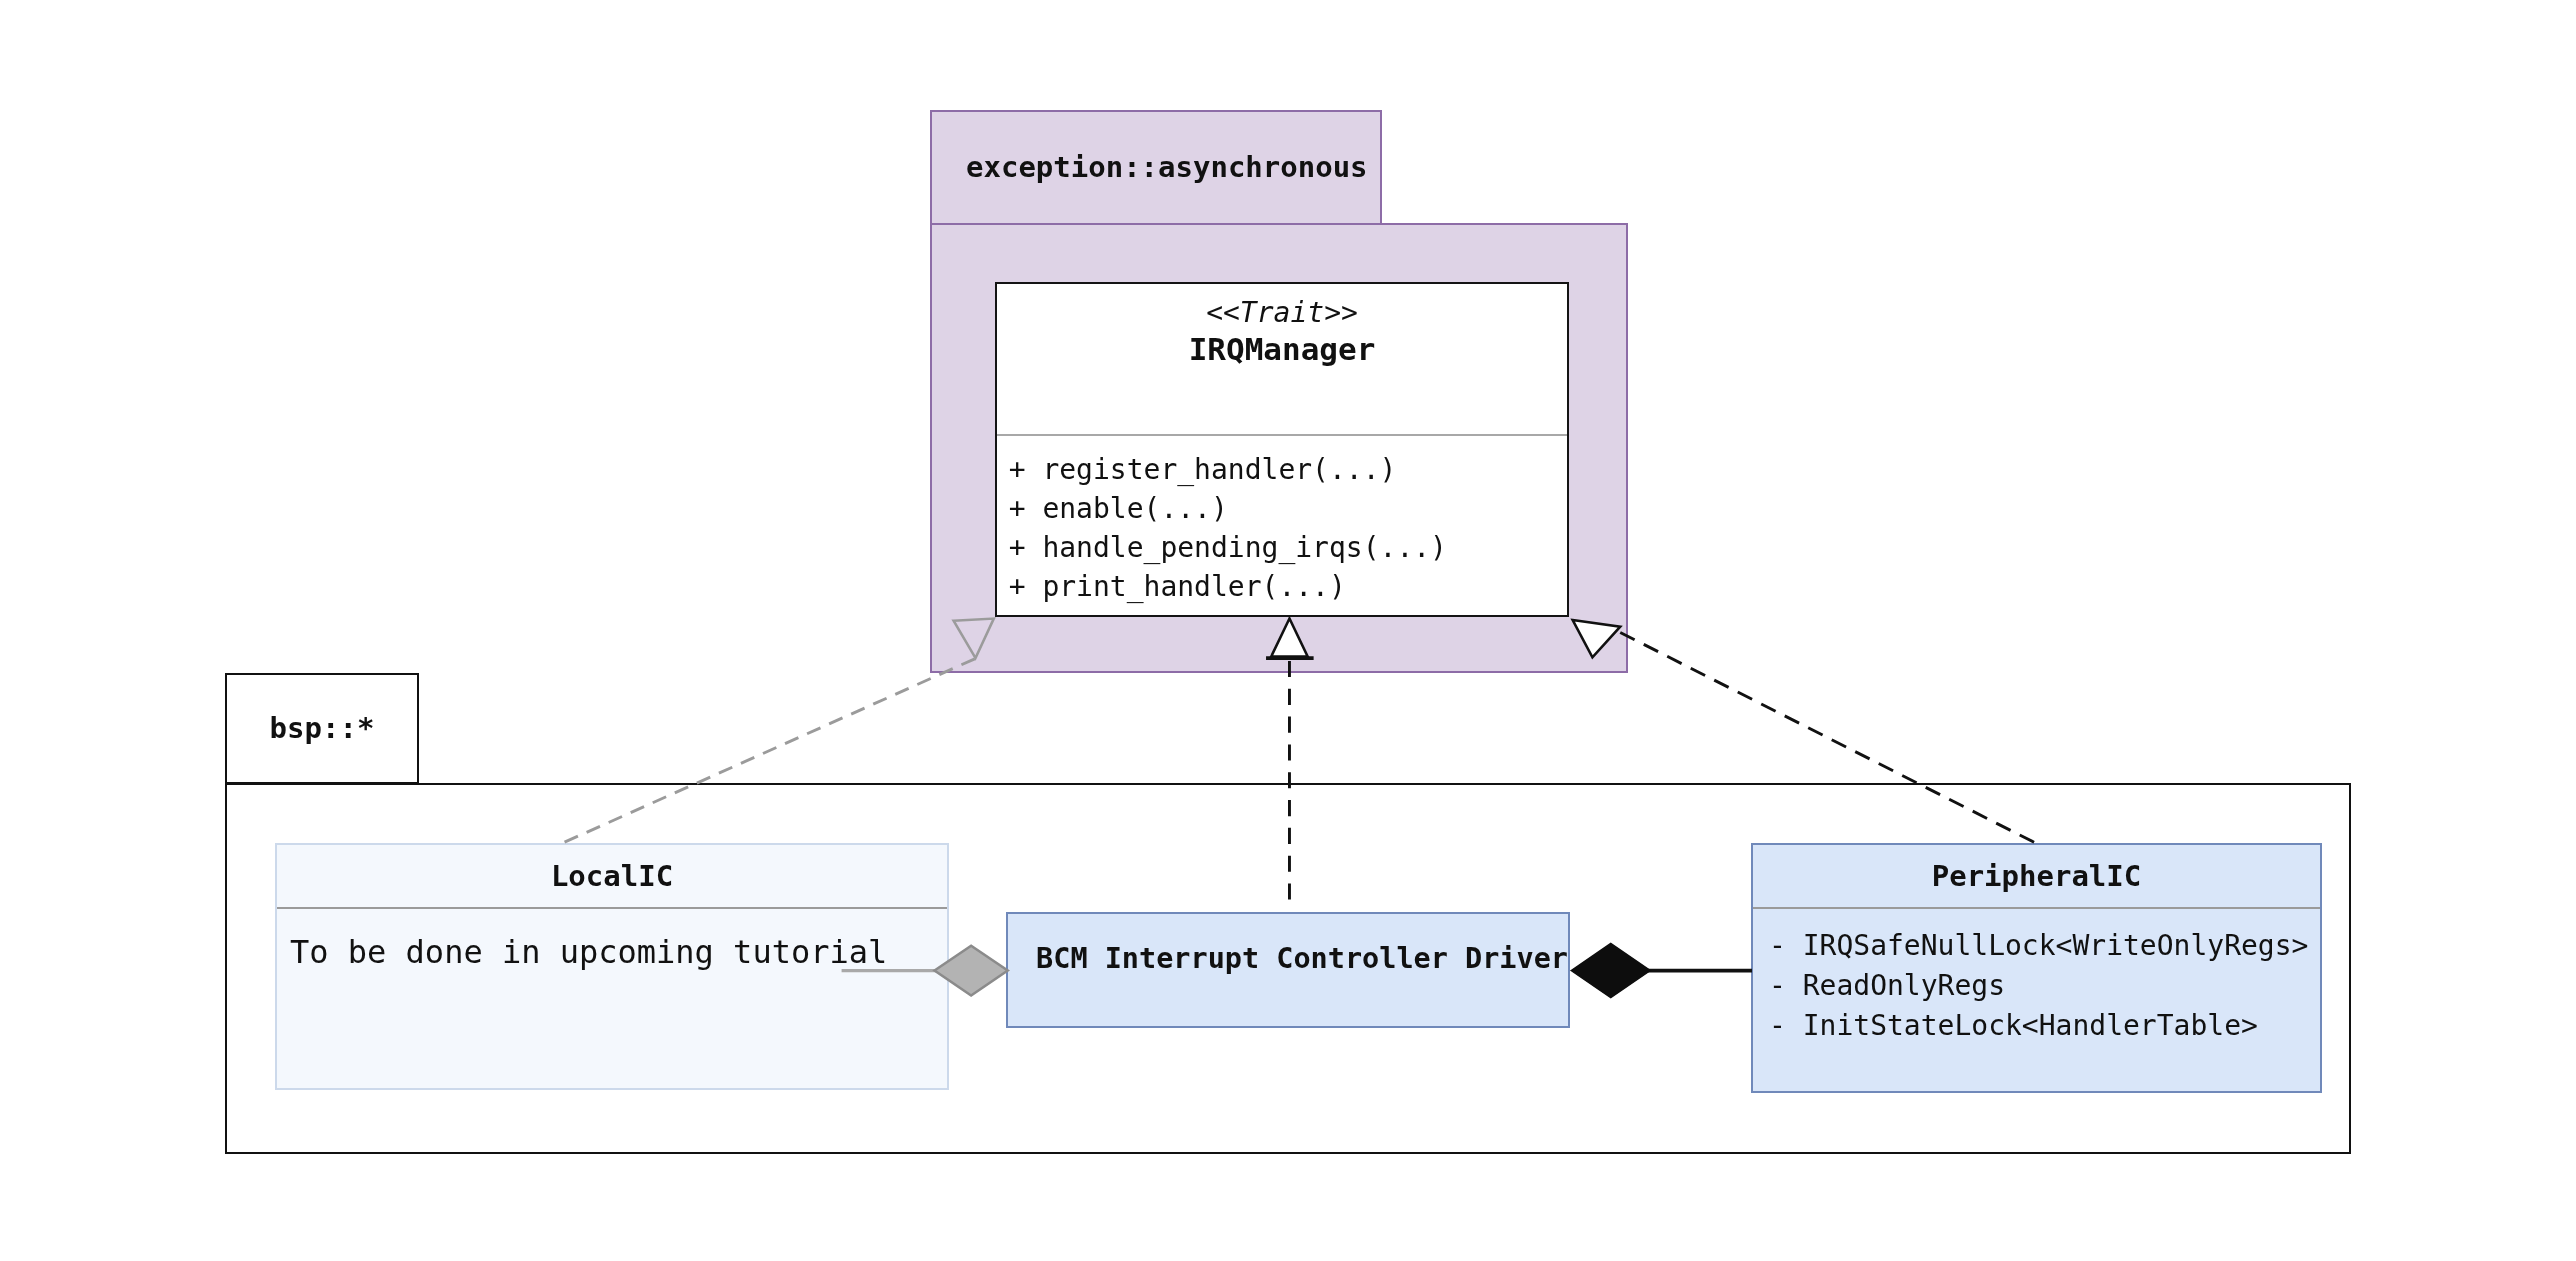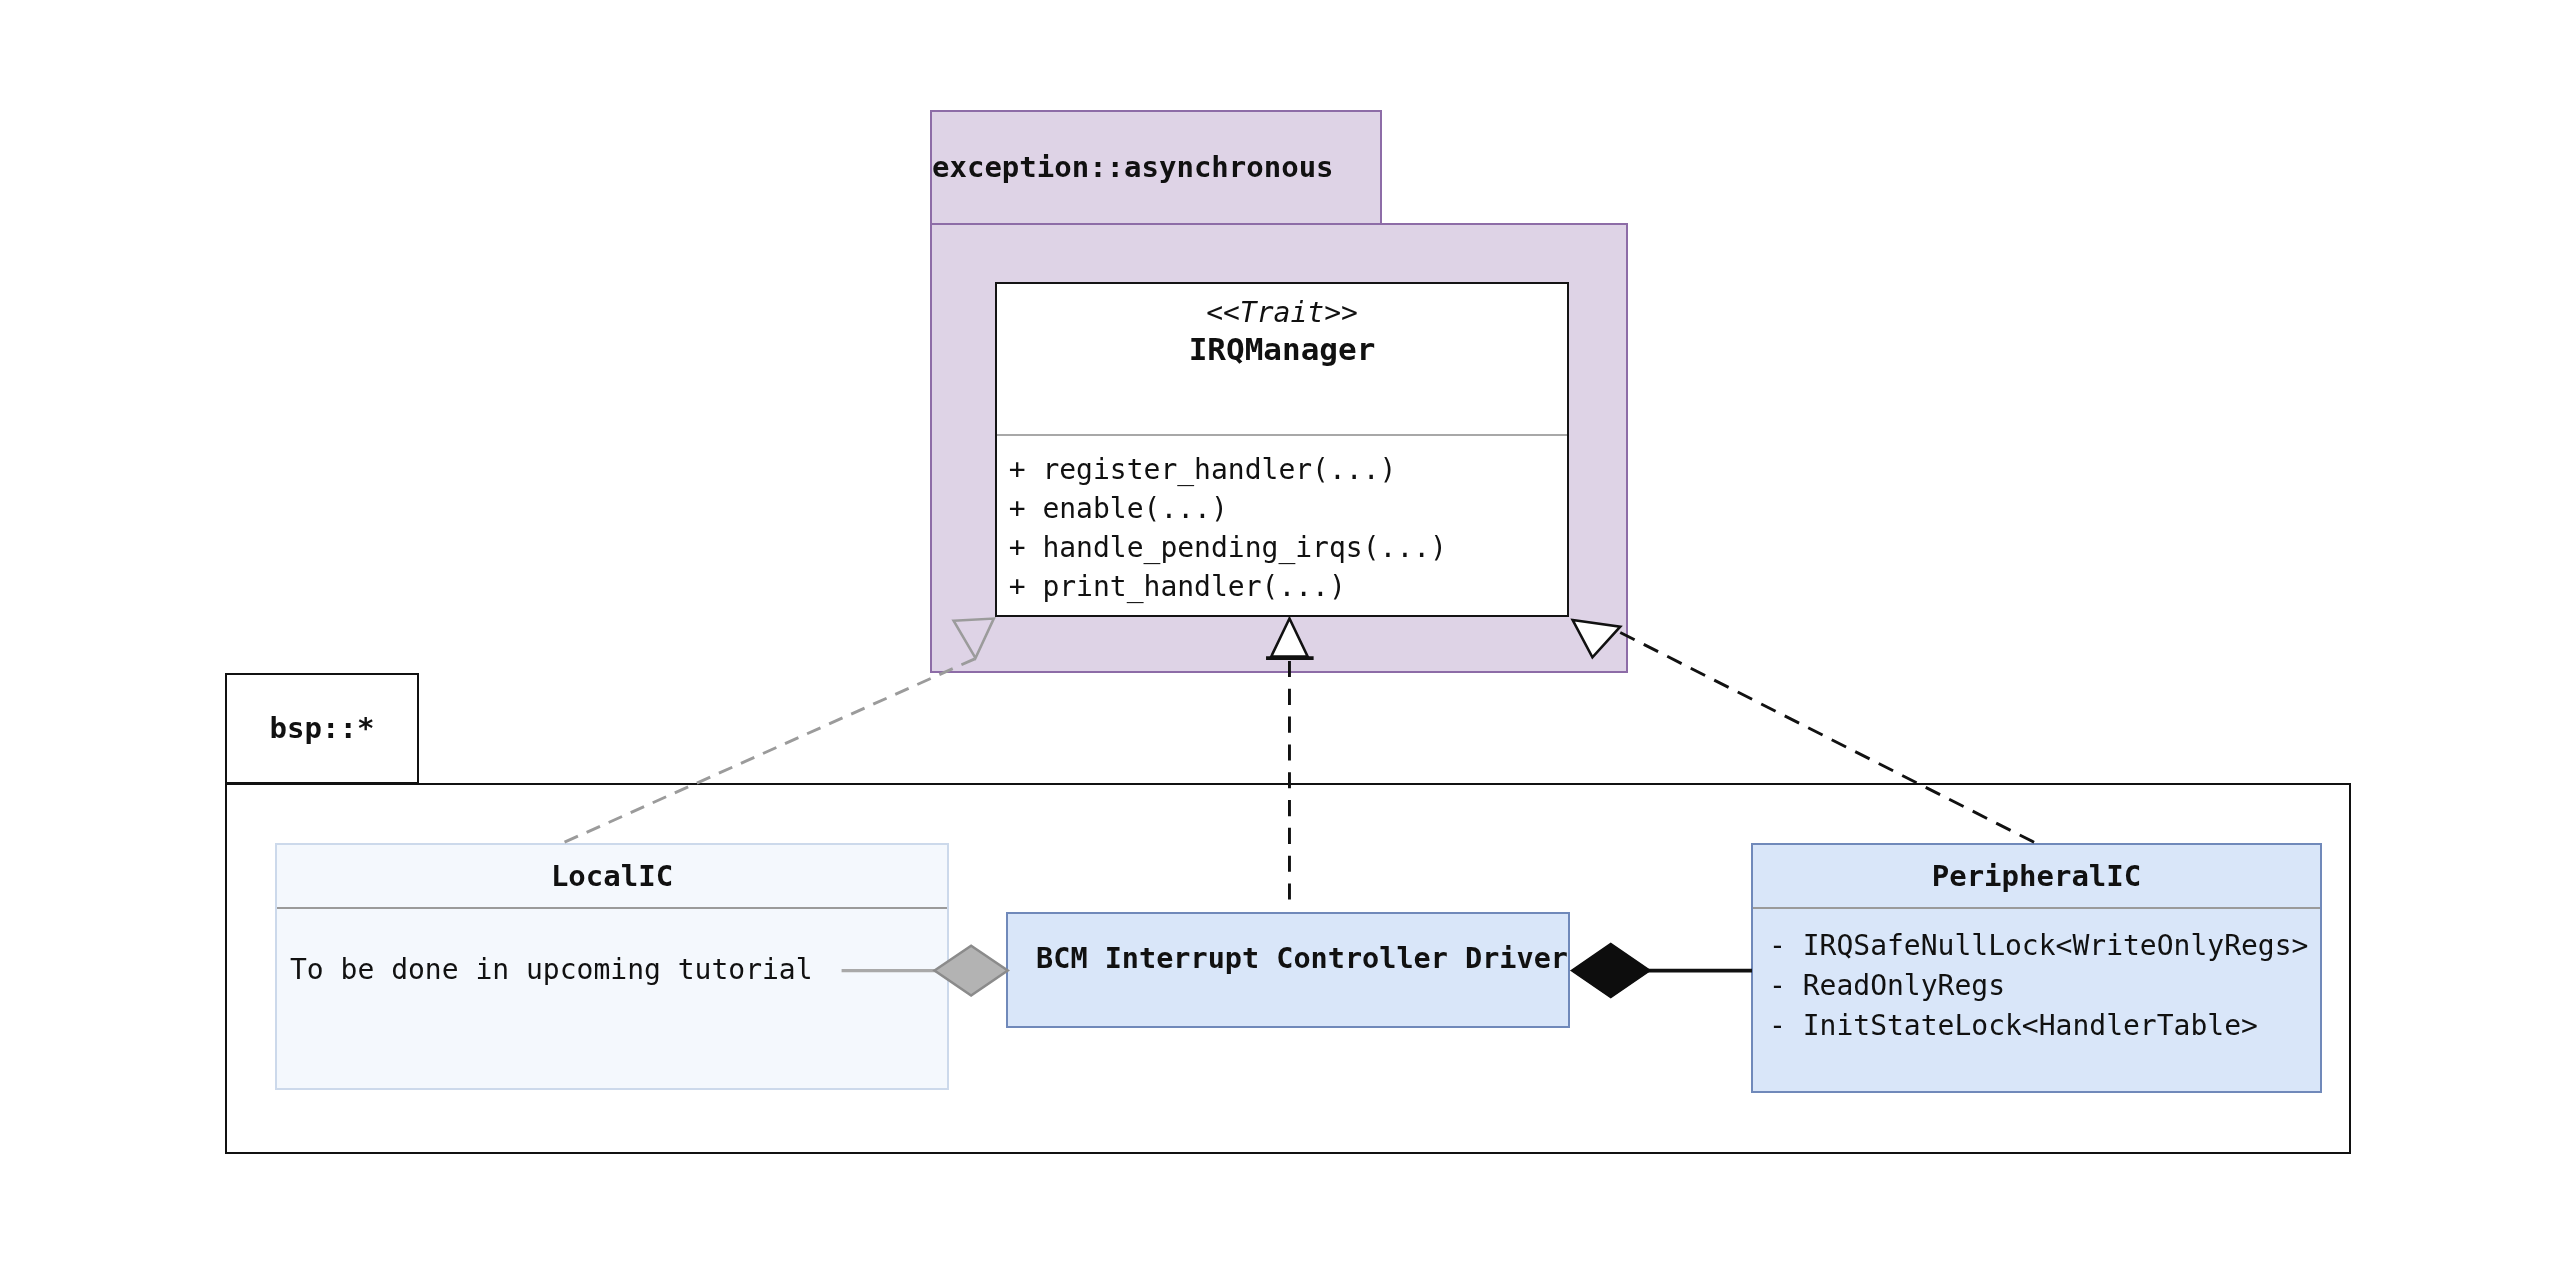--- a/index.html
+++ b/index.html
@@ -15,21 +15,21 @@
   .abs { position: absolute; box-sizing: border-box; }
 
   
   .pkg-ex-tab {
     left: 930px; top: 110px; width: 452px; height: 116px;
     background: var(--package-purple-fill, #ded3e6);
     border: 2.2px solid var(--package-purple-border, #8d6ca7);
     z-index: 1;
   }
   .pkg-ex-tab .lbl {
-    display: block; line-height: 111px;
+    display: block; padding-left: 34px; line-height: 111px;
     font-size: 29px; font-weight: bold; white-space: nowrap;
   }
   .pkg-ex-body {
     left: 930px; top: 223px; width: 698px; height: 450px;
     background: var(--package-purple-fill, #ded3e6);
     border: 2.2px solid var(--package-purple-border, #8d6ca7);
     z-index: 1;
   }
 
   
@@ -75,21 +75,21 @@
     background: var(--localic-fill, #f4f8fd);
     border: 2.2px solid var(--localic-border, #ccd9eb);
     z-index: 2;
   }
   .box-title {
     height: 62px; text-align: center; line-height: 62px;
     font-size: 29px; font-weight: bold;
   }
   .box-divider { border-top: 2.9px solid var(--divider-gray, #9a9a9a); }
   .box-localic .note {
-    padding: 41px 0 0 13px; font-size: 28px; line-height: 40px; white-space: pre;
+    padding: 23px 0 0 13px; font-size: 32px; line-height: 40px; white-space: pre;
   }
 
   
   .box-bcm {
     left: 1006px; top: 912px; width: 564px; height: 116px;
     background: var(--blue-box-fill, #d9e6f9);
     border: 2.2px solid var(--blue-box-border, #7089ba);
     z-index: 2;
   }
   .box-bcm .lbl {

